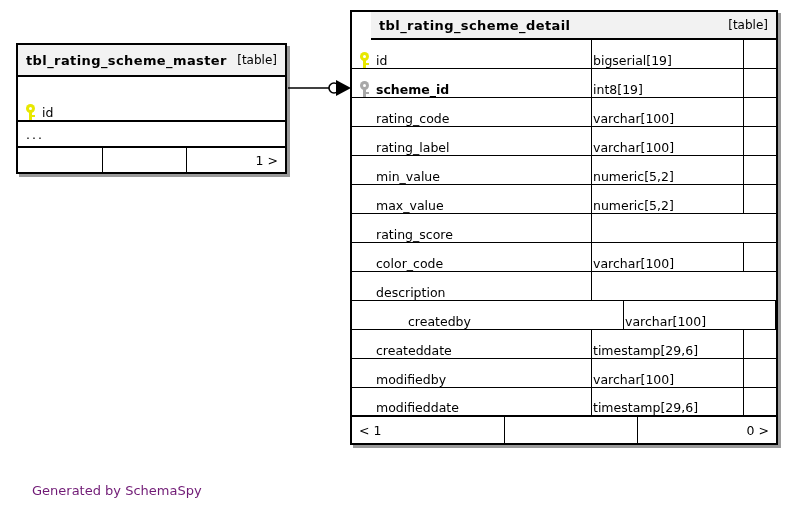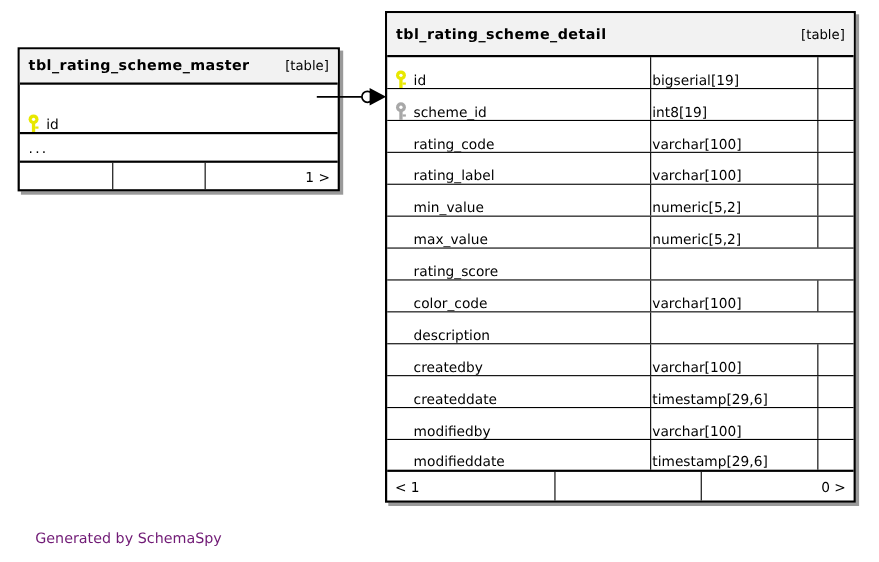--- a/index.html
+++ b/index.html
@@ -200,21 +200,21 @@
     font-size: 13px;
     color: #701a75;
     white-space: nowrap;
   }
 </style>
 </head>
 <body>
 
 <div id="canvas">
 
-  <div class="table-box" id="table-master" style="left:16px; top:43px; width:293px;">
+  <div class="table-box" id="table-master" style="left:16px; top:43px; width:271px;">
 
     <div class="table-header">
       <span class="table-title">tbl_rating_scheme_master</span>
       <span class="table-kind">[table]</span>
     </div>
 
     <div class="table-rows">
       <div class="col-row last-col-row" style="height:45px;">
         <span class="cell cell-name" style="flex:1 1 auto;">
           <span class="key-icon key-primary">
@@ -233,42 +233,42 @@
 
     <div class="table-footer">
       <span class="foot-cell foot-left" style="flex:0 0 84px;"></span>
       <span class="foot-cell foot-mid" style="flex:0 0 84px;"></span>
       <span class="foot-cell foot-right" style="flex:1 1 auto;">1 &gt;</span>
     </div>
   </div>
 
   <div class="table-box" id="table-detail" style="left:350px; top:10px; width:428px;">
 
-    <div class="table-header" style="height:40px;">
+    <div class="table-header" style="height:28px;margin-left:19px;">
       <span class="table-title">tbl_rating_scheme_detail</span>
       <span class="table-kind">[table]</span>
     </div>
 
     <div class="table-rows">
 
       <div class="col-row">
         <span class="cell cell-name" style="flex:0 0 239px;">
           <span class="key-icon key-primary">
             <span class="kbow"></span>
               <span class="kshaft"></span>
               <span class="ktooth"></span>
           </span>
           <span class="name-text">id</span>
         </span>
         <span class="cell cell-type" style="flex:0 0 152px;">bigserial[19]</span>
         <span class="cell cell-extra" style="flex:1 1 auto;"></span>
       </div>
 
       <div class="col-row">
-        <span class="cell cell-name" style="flex:0 0 239px;">
+        <span class="cell cell-name" style="flex:0 0 239px;font-weight:bold;">
           <span class="key-icon key-foreign">
             <span class="kbow"></span>
               <span class="kshaft"></span>
               <span class="ktooth"></span>
           </span>
           <span class="name-text">scheme_id</span>
         </span>
         <span class="cell cell-type" style="flex:0 0 152px;">int8[19]</span>
         <span class="cell cell-extra" style="flex:1 1 auto;"></span>
       </div>
@@ -328,21 +328,21 @@
 
       <div class="col-row">
         <span class="cell cell-name" style="flex:0 0 239px;">
           <span class="key-spacer"></span>
           <span class="name-text">description</span>
         </span>
         <span class="cell cell-extra" style="flex:1 1 auto;"></span>
       </div>
 
       <div class="col-row">
-        <span class="cell cell-name" style="flex:0 0 239px;">
+        <span class="cell cell-name" style="flex:0 0 239px;margin-left:32px;">
           <span class="key-spacer"></span>
           <span class="name-text">createdby</span>
         </span>
         <span class="cell cell-type" style="flex:0 0 152px;">varchar[100]</span>
         <span class="cell cell-extra" style="flex:1 1 auto;"></span>
       </div>
 
       <div class="col-row">
         <span class="cell cell-name" style="flex:0 0 239px;">
           <span class="key-spacer"></span>

